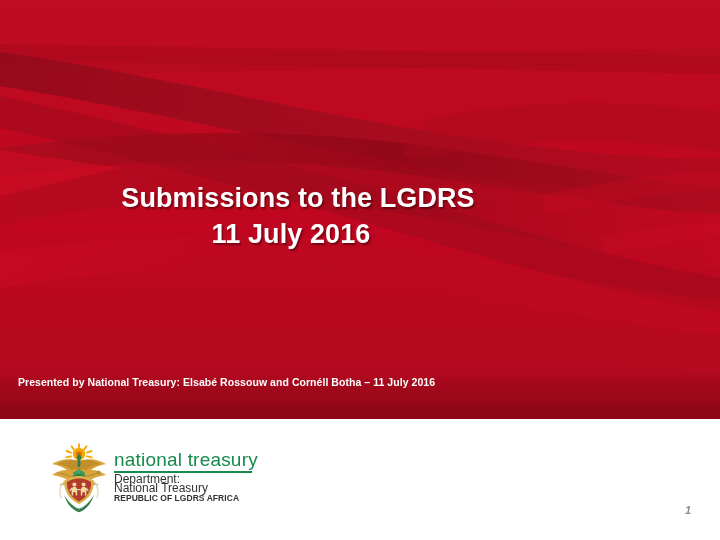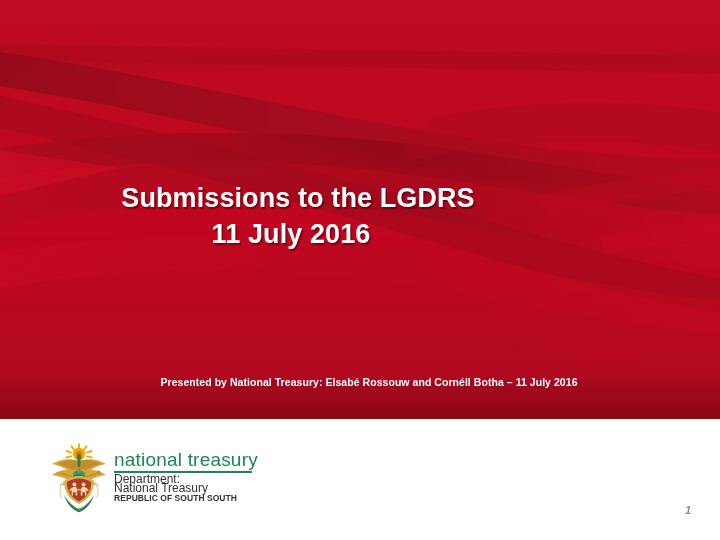--- a/index.html
+++ b/index.html
@@ -57,21 +57,21 @@
   }
   .title-line.l1 { padding-right: 26px; }
   .title-line.l2 { padding-right: 40px; }
 
   
   .presenter {
     position: absolute;
     left: 0;
     top: 376px;
     width: 720px;
-    text-align: center;
+    text-align: left;
     z-index: 5;
     color: #ffffff;
     font-size: 10.5px;
     font-weight: bold;
     letter-spacing: 0.05px;
     padding-left: 18px;
     box-sizing: border-box;
     white-space: nowrap;
   }
 
@@ -281,20 +281,20 @@
 
         <path d="M16,38 C12,42 11,49 13,55" fill="none" stroke="#e8dcc0" stroke-width="1.6"></path>
         <path d="M46,38 C50,42 51,49 49,55" fill="none" stroke="#e8dcc0" stroke-width="1.6"></path>
       </svg>
 
       <div class="logo-text">
         <div class="nt-word">national treasury</div>
         <div class="nt-rule"></div>
         <div class="nt-sub">Department:</div>
         <div class="nt-sub">National Treasury</div>
-        <div class="nt-sub strong">REPUBLIC OF SOUTH SOUTH</div>
+        <div class="nt-sub strong">REPUBLIC OF LGDRS AFRICA</div>
       </div>
     </div>
 
     <div class="page-number">1</div>
   </div>
 
 </div>
 
 </body></html>

